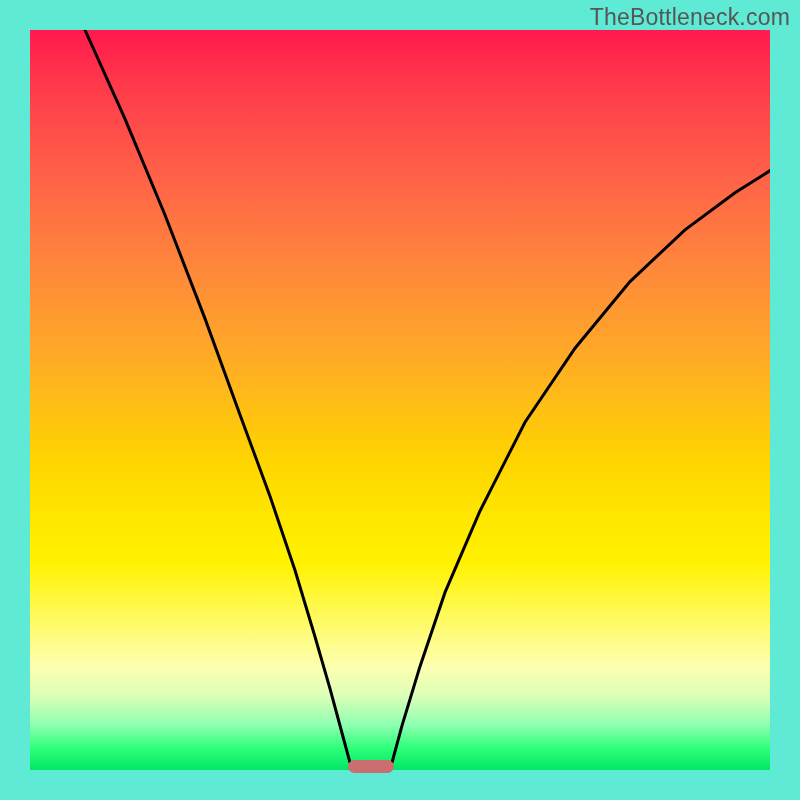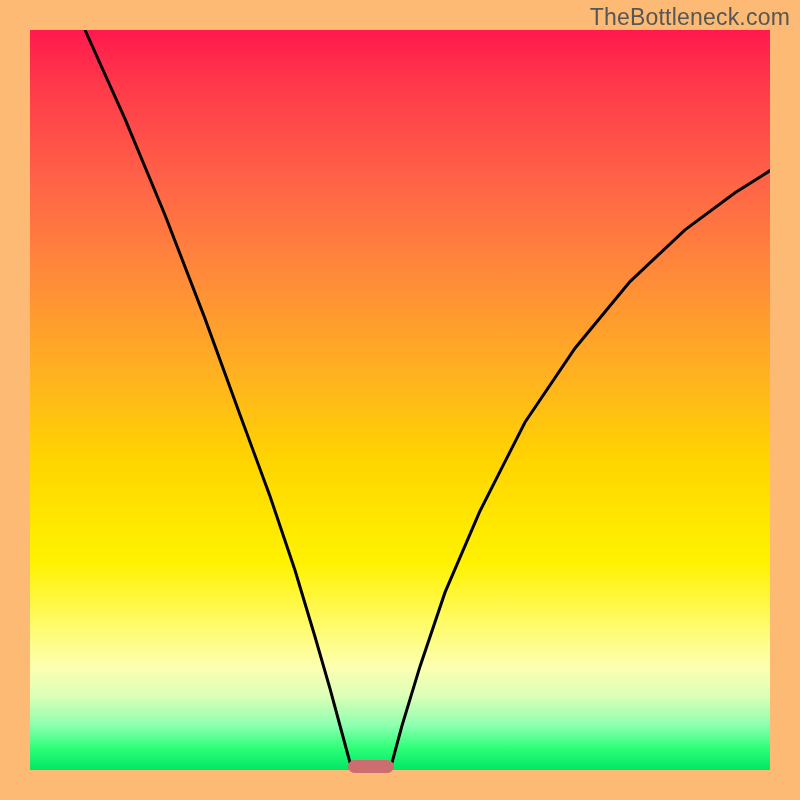--- a/index.html
+++ b/index.html
@@ -10,21 +10,21 @@
     background: #000;
     overflow: hidden;
     font-family: Arial, Helvetica, sans-serif;
   }
   .frame {
     position: absolute;
     top: 0;
     left: 0;
     width: 800px;
     height: 800px;
-    background: #fdba74;
+    background: #5eead4;
   }
   .plot {
     position: absolute;
     top: 30px;
     left: 30px;
     width: 740px;
     height: 740px;
     background: linear-gradient(to bottom,
       #ff1a4d 0%,
       #ff3b4a 8%,

